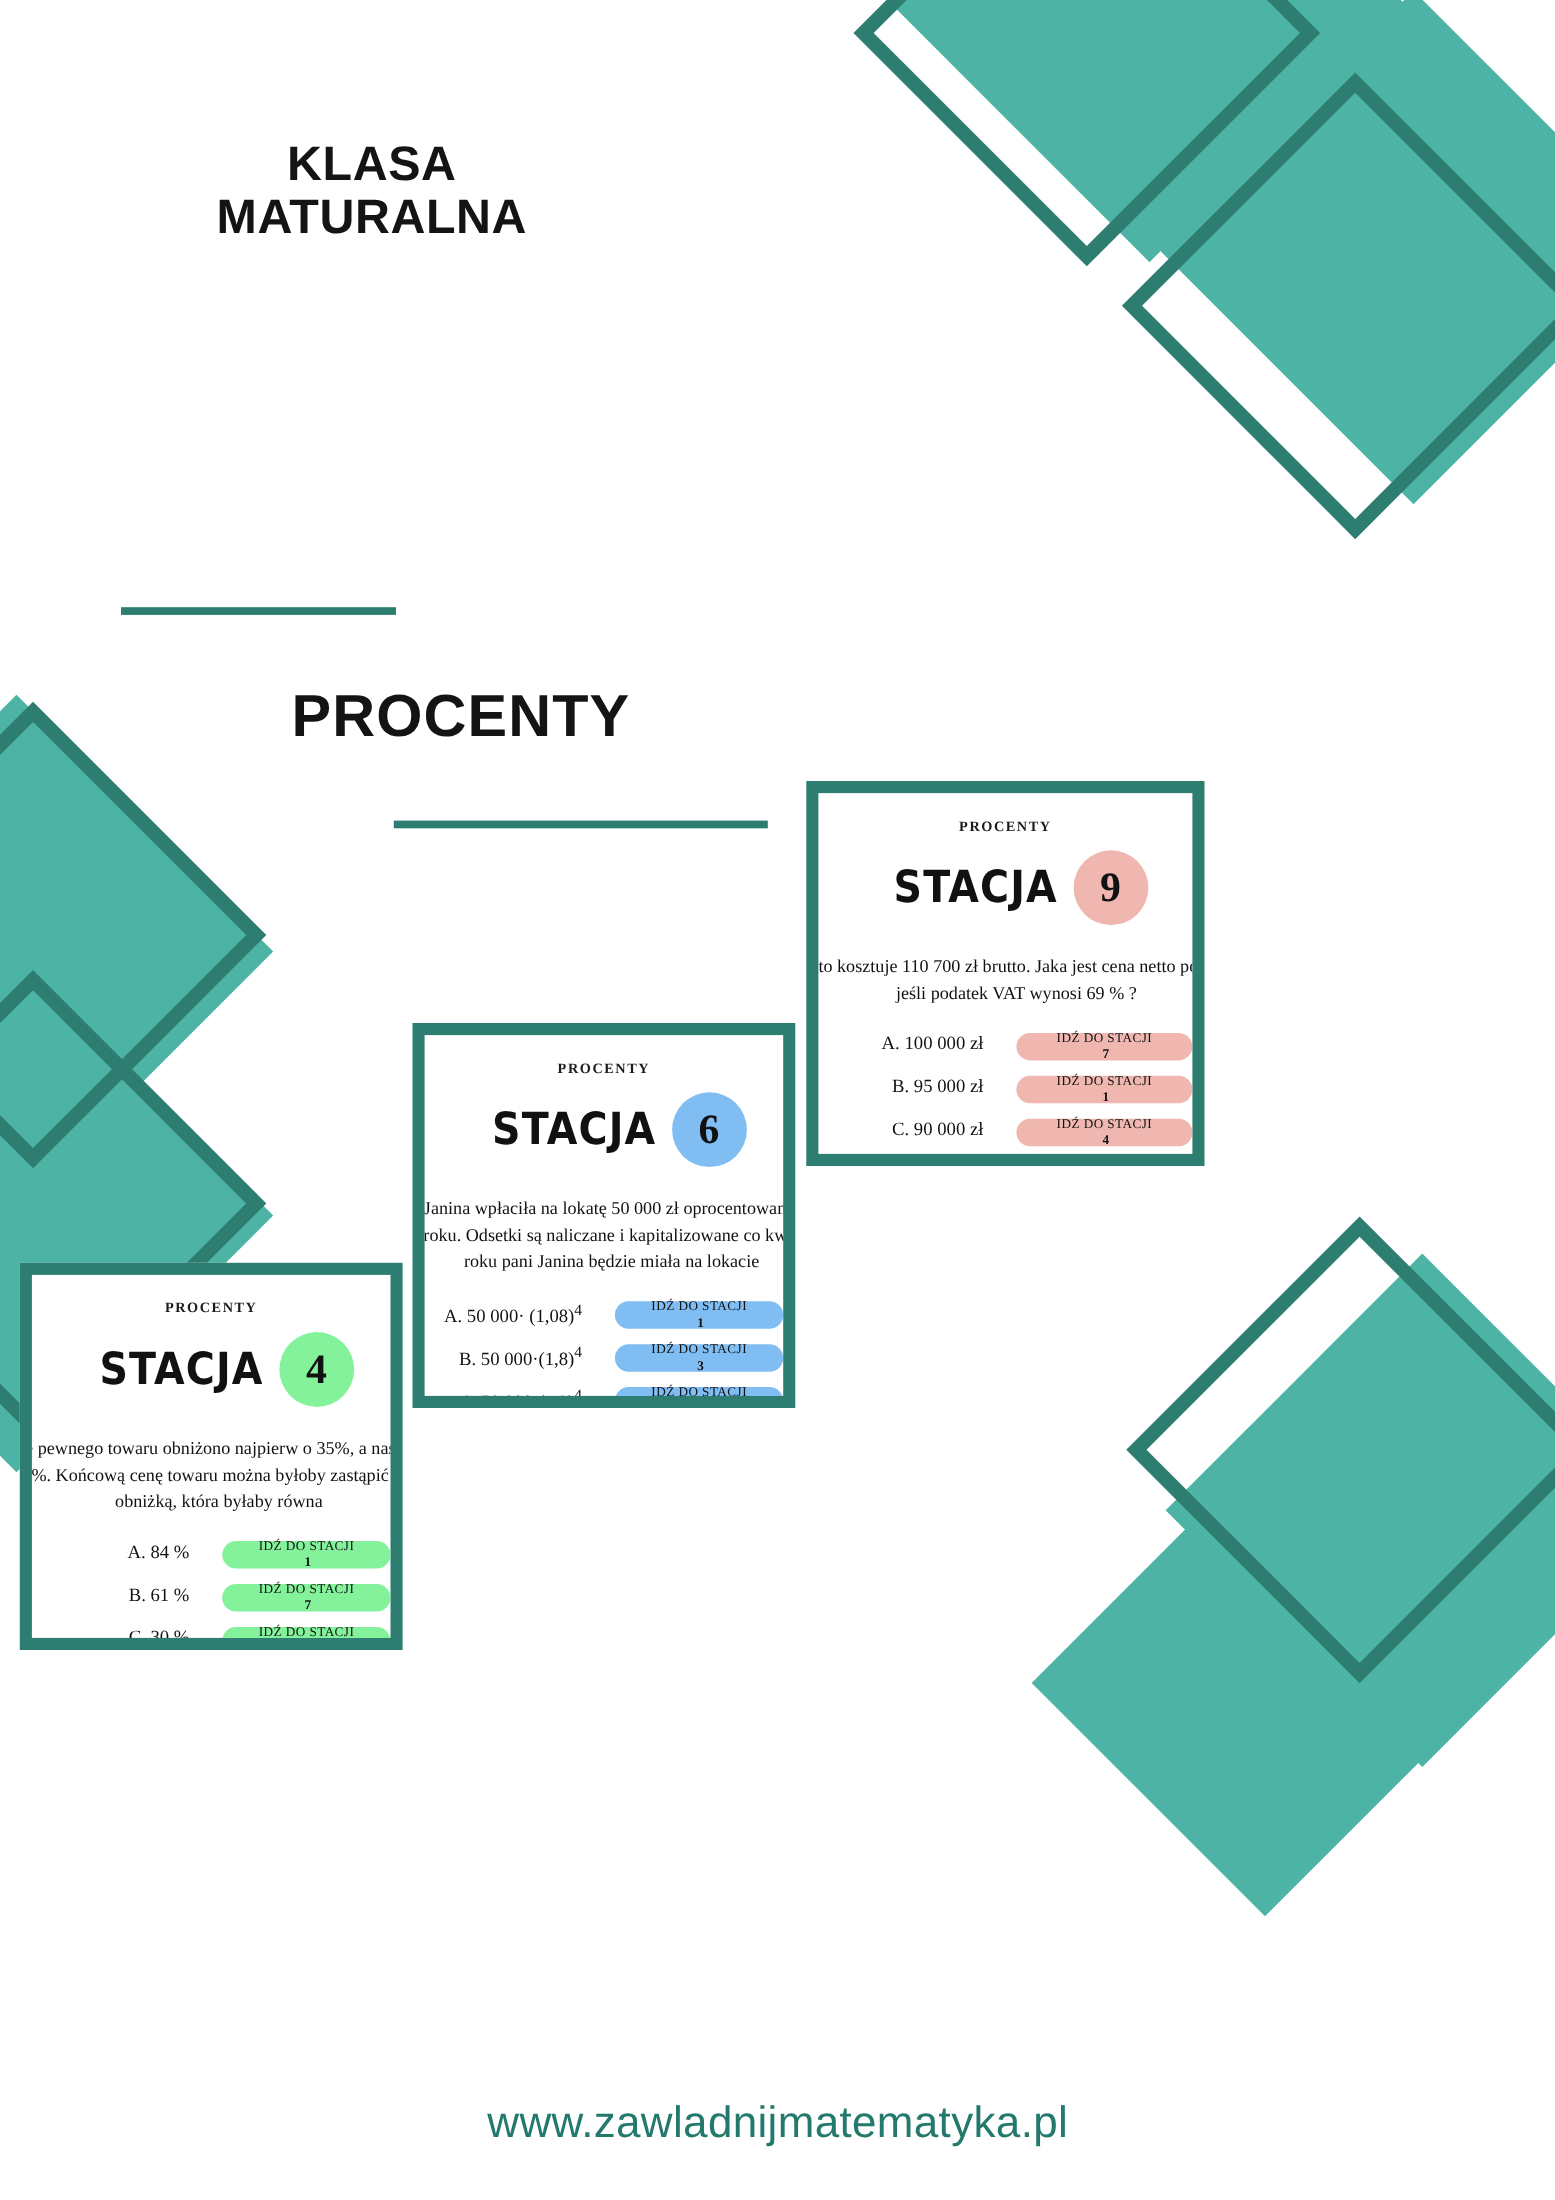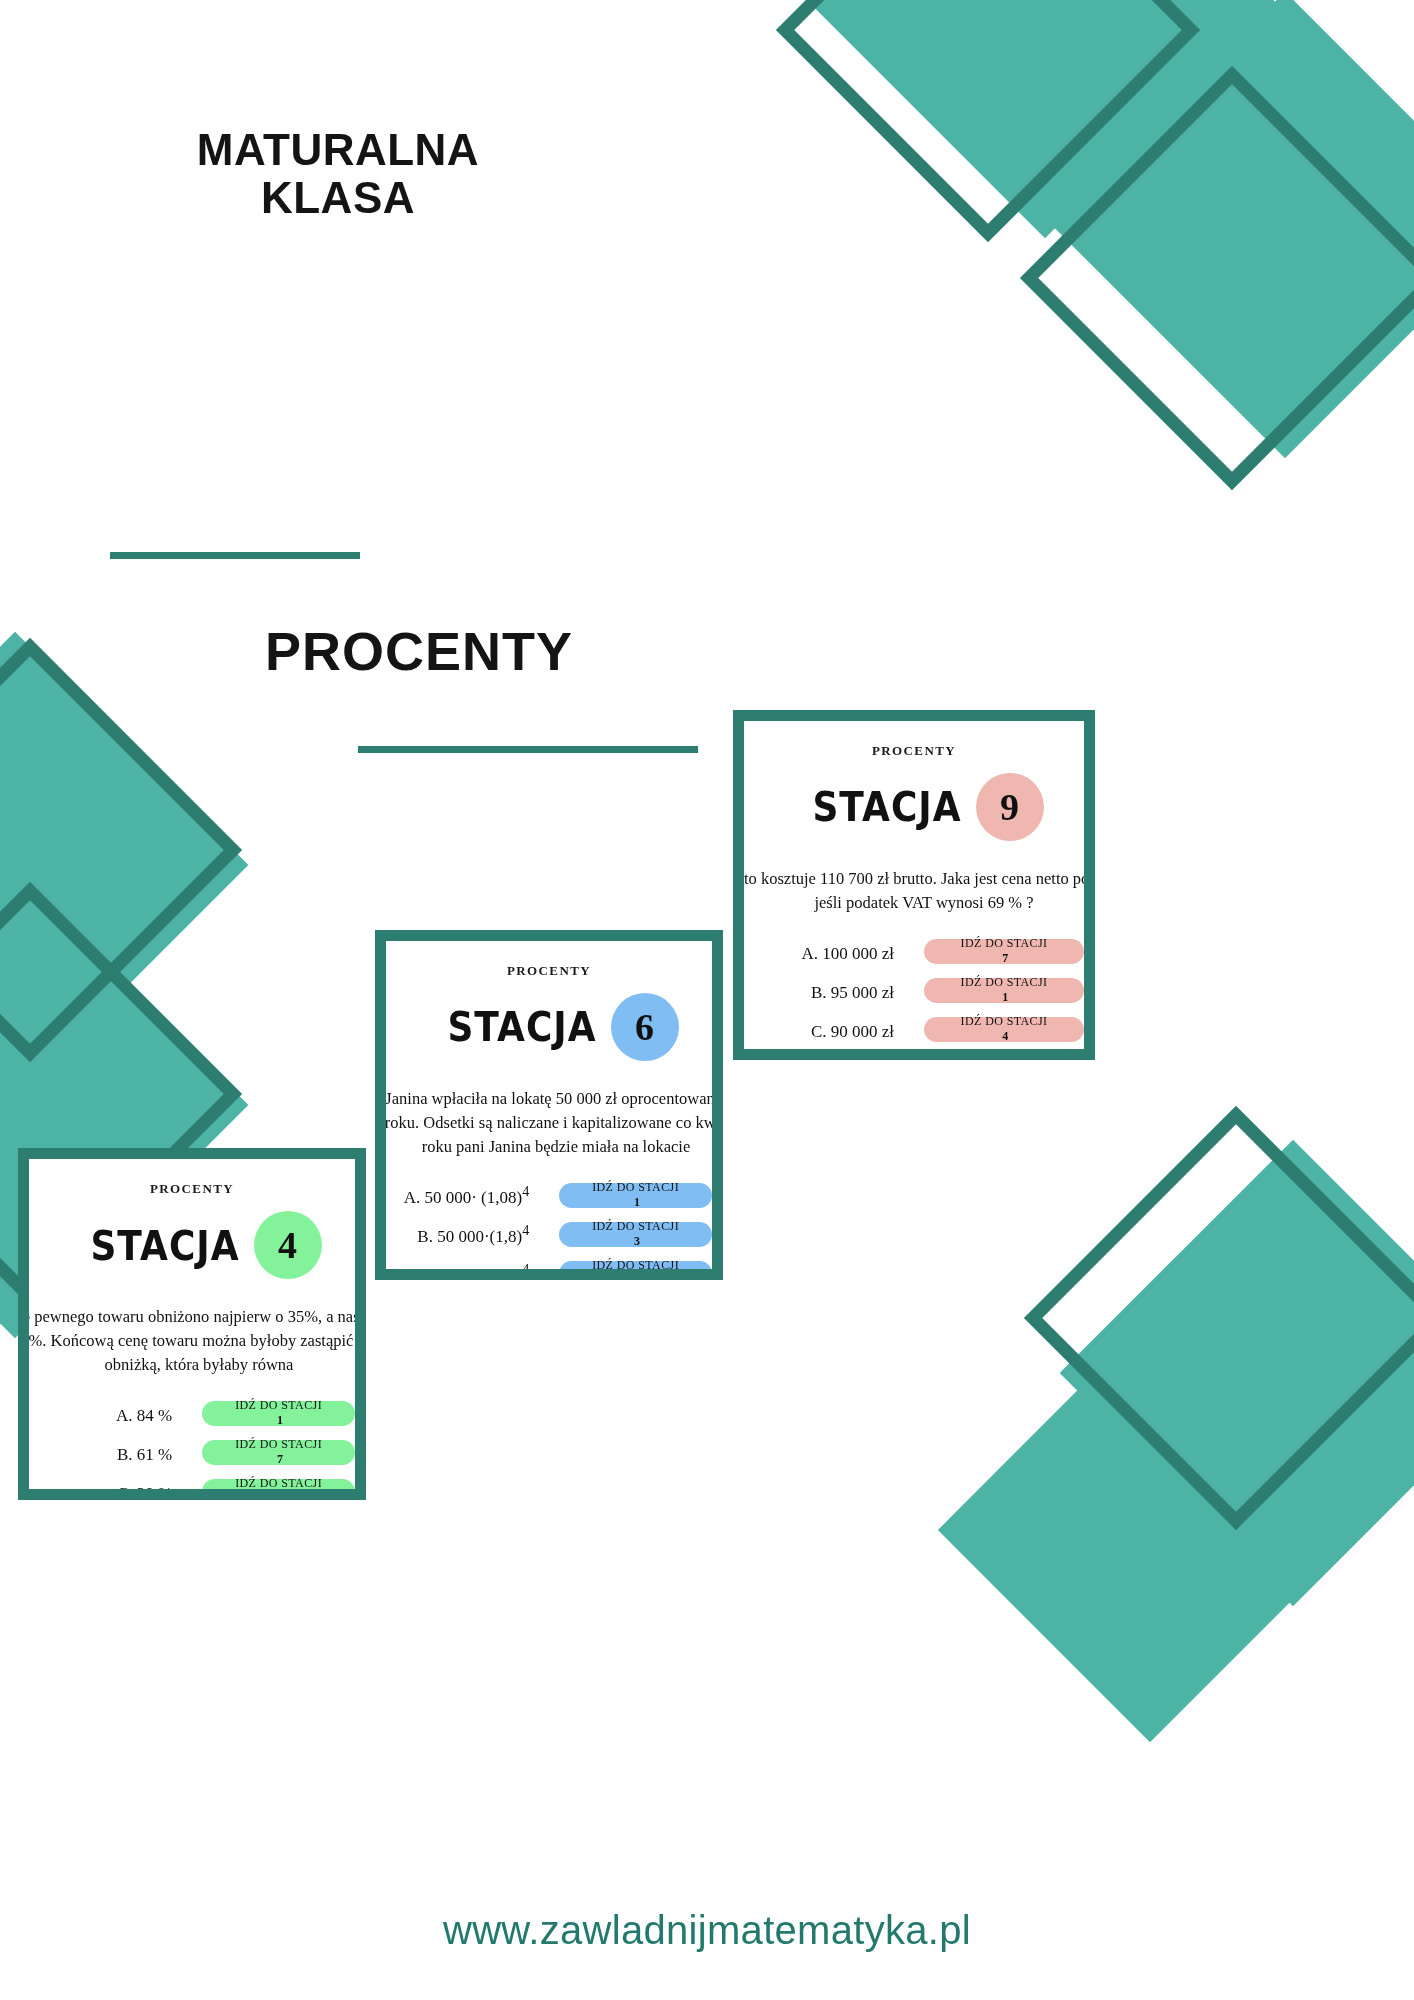--- a/index.html
+++ b/index.html
@@ -61,21 +61,21 @@
     display:flex; align-items:center; justify-content:center;
     font-family:"Liberation Serif", serif; font-size:38px; font-weight:bold; color:#111;
   }
   .card .qtext {
     margin-top:26px; text-align:center;
     font-family:"Liberation Serif", serif; font-size:16.5px;
     line-height:1.45; color:#111; white-space:nowrap;
   }
   .card .answers { margin-top:24px; }
   .card .arow {
-    display:flex; align-items:flex-end; justify-content:center;
+    display:flex; align-items:flex-start; justify-content:center;
     gap:30px; margin-bottom:14px;
   }
   .card .alabel {
     font-family:"Liberation Serif", serif; font-size:17px; color:#111;
     width:150px; text-align:right; white-space:nowrap;
   }
   .card .abtn {
     width:160px; height:25px; border-radius:13px;
     display:flex; align-items:center; justify-content:center;
     font-family:"Liberation Serif", serif; font-size:12px;
@@ -97,22 +97,22 @@
   <div class="sq fill" style="left:-150px; top:940px; width:330px; height:330px;"></div>
   <div class="sq stroke" style="left:-120px; top:700px; width:300px; height:300px;"></div>
   <div class="sq stroke" style="left:-120px; top:944px; width:300px; height:300px;"></div>
 
   <div class="sq fill" style="left:1128px; top:1208px; width:330px; height:330px;"></div>
   <div class="sq fill" style="left:1000px; top:1380px; width:300px; height:300px;"></div>
   <div class="sq stroke" style="left:1086px; top:1168px; width:300px; height:300px;"></div>
 </div>
 
 <div class="klasa">
+  <div>KLASA</div>
   <div>MATURALNA</div>
-  <div>KLASA</div>
 </div>
 
 <div class="bigtitle">
 </div>
 
 <div class="rule1"></div>
 <div class="topic">PROCENTY</div>
 <div class="rule2"></div>
 
 <div id="cards-layer">

